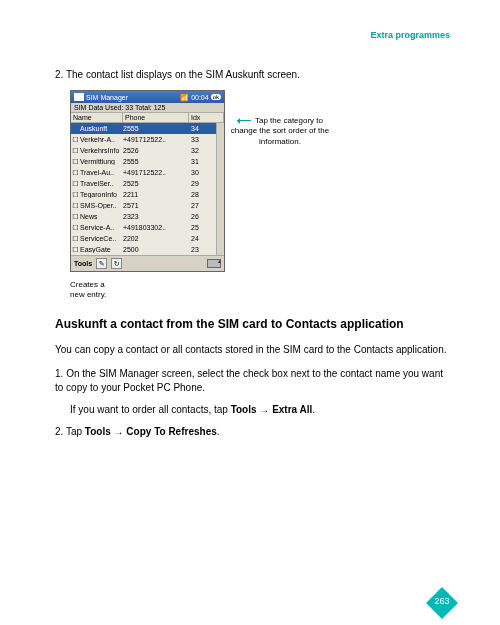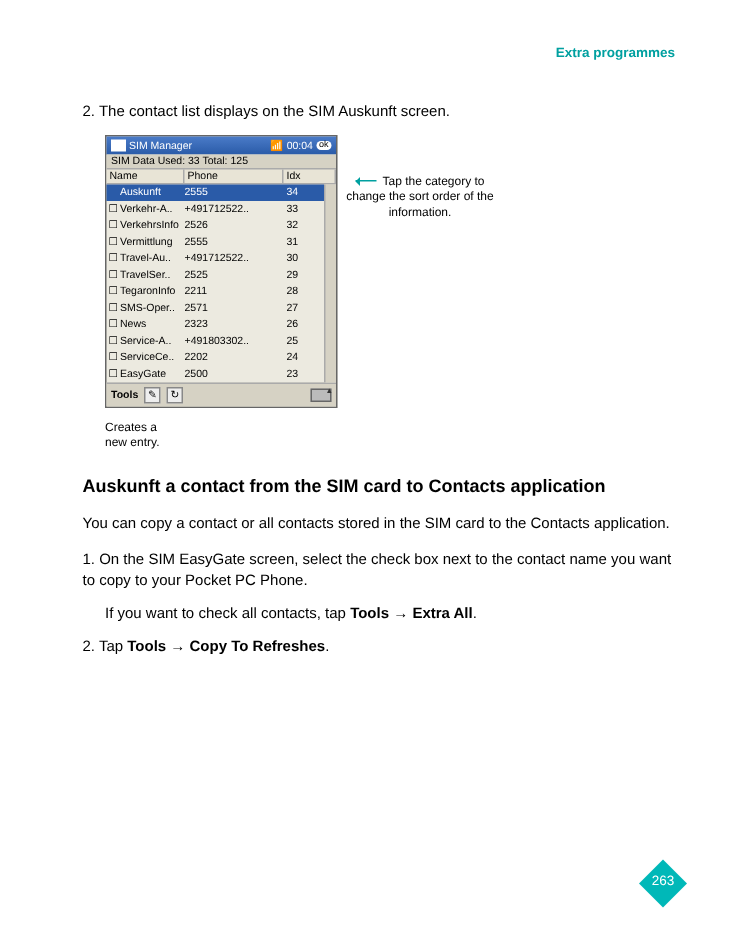--- a/index.html
+++ b/index.html
@@ -37,21 +37,21 @@
   .co1 { margin-top:26px; }
   .co2 { margin-top:112px; }
   .ptr { display:inline-block; width:18px; height:5px; vertical-align:middle; position:relative; }
   .ptr::before { content:""; position:absolute; left:0; top:2px; width:14px; height:1px; background:#00a0a0; }
   .ptr::after { content:""; position:absolute; left:-3px; top:0; border:3px solid transparent; border-right-color:#00a0a0; }
   .callouts-bottom { margin-left:15px; font-size:8px; line-height:1.2; margin-bottom:18px; }
   .cb1 { display:inline-block; width:50px; }
   .subhead { font-size:12px; font-weight:bold; margin: 14px 0 10px 0; line-height:1.3; }
   .para { font-size:10px; line-height:1.4; margin-bottom:10px; }
   .indent { margin-left:15px; font-size:10px; line-height:1.4; margin-bottom:8px; }
-  .pagebadge { position:absolute; bottom:18px; right:40px; width:36px; height:36px; }
+  .pagebadge { position:absolute; bottom:4px; right:40px; width:36px; height:36px; }
   .pagebadge svg { width:36px; height:36px; }
   .pagebadge .num { position:absolute; top:11px; left:0; width:36px; text-align:center; color:#fff; font-size:9px; }
   .arrow { font-family: Arial; }
 </style>
 </head>
 <body>
 
 <div class="header">Extra programmes</div>
 
 <div class="step">
@@ -166,24 +166,24 @@
 <div class="callouts-bottom">
   <span class="cb1">Creates a new entry.</span>
 </div>
 
 <div class="subhead">Auskunft a contact from the SIM card to Contacts application</div>
 
 <div class="para">You can copy a contact or all contacts stored in the SIM card to the Contacts application.</div>
 
 <div class="step">
   <span class="step-num">1.</span>
-  <span class="step-text">On the SIM EasyGate screen, select the check box next to the contact name you want to copy to your Pocket PC Phone.</span>
+  <span class="step-text">On the SIM Manager screen, select the check box next to the contact name you want to copy to your Pocket PC Phone.</span>
 </div>
 <div class="indent">
-  <span>If you want to check all contacts, tap </span><b>Tools</b><span class="arrow"> → </span><b>Extra All</b><span>.</span>
+  <span>If you want to order all contacts, tap </span><b>Tools</b><span class="arrow"> → </span><b>Extra All</b><span>.</span>
 </div>
 
 <div class="step">
   <span class="step-num">2.</span>
   <span>Tap </span><b>Tools</b><span class="arrow"> → </span><b>Copy To Refreshes</b><span>.</span>
 </div>
 
 <div class="pagebadge">
   <svg viewBox="0 0 36 36">
       <polygon points="18,2 34,18 18,34 2,18" fill="#00b8b8"></polygon>

